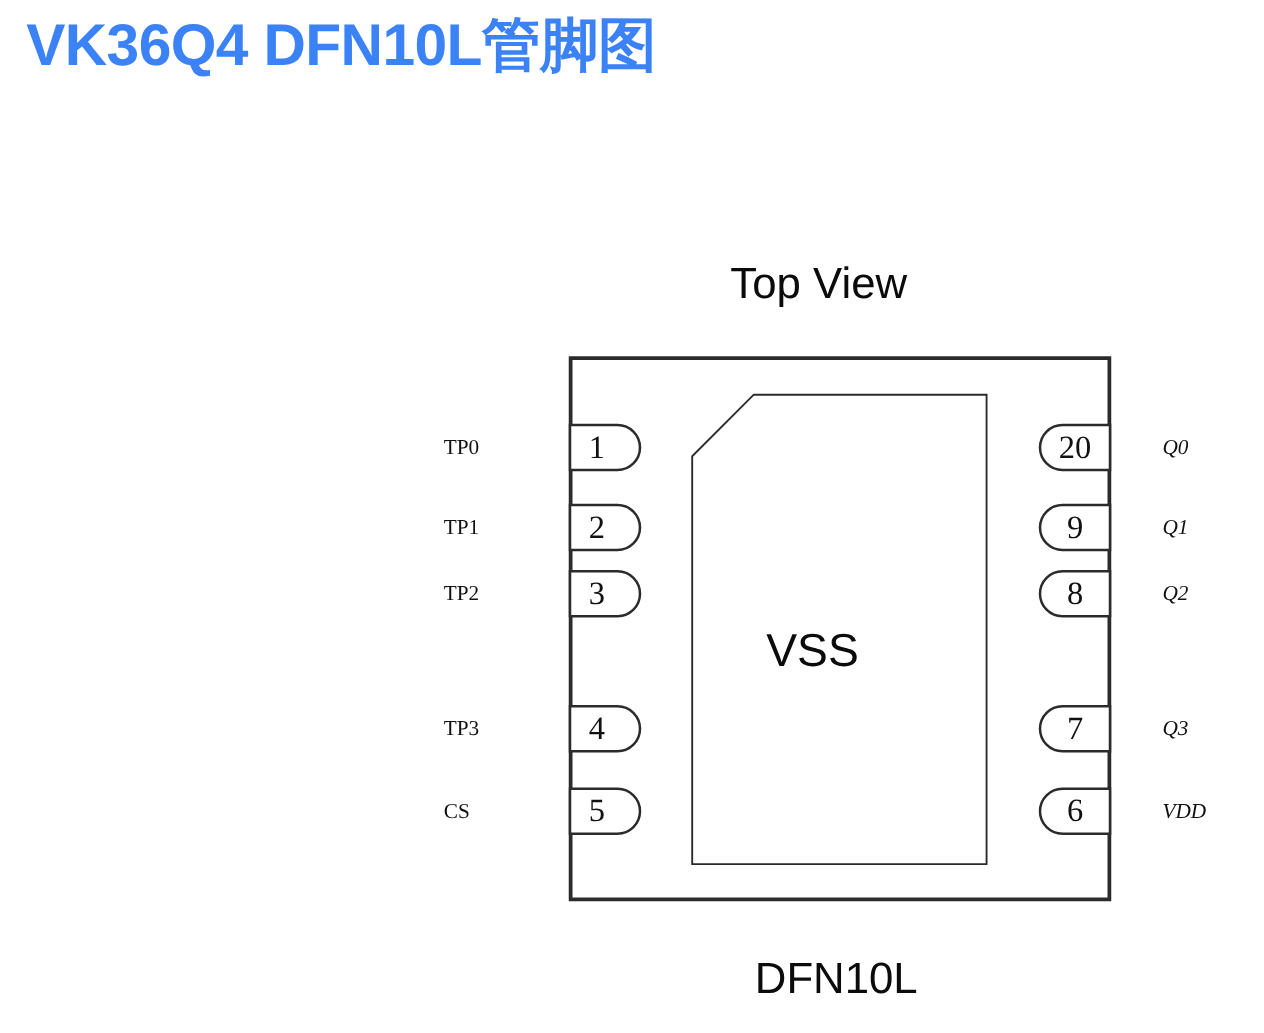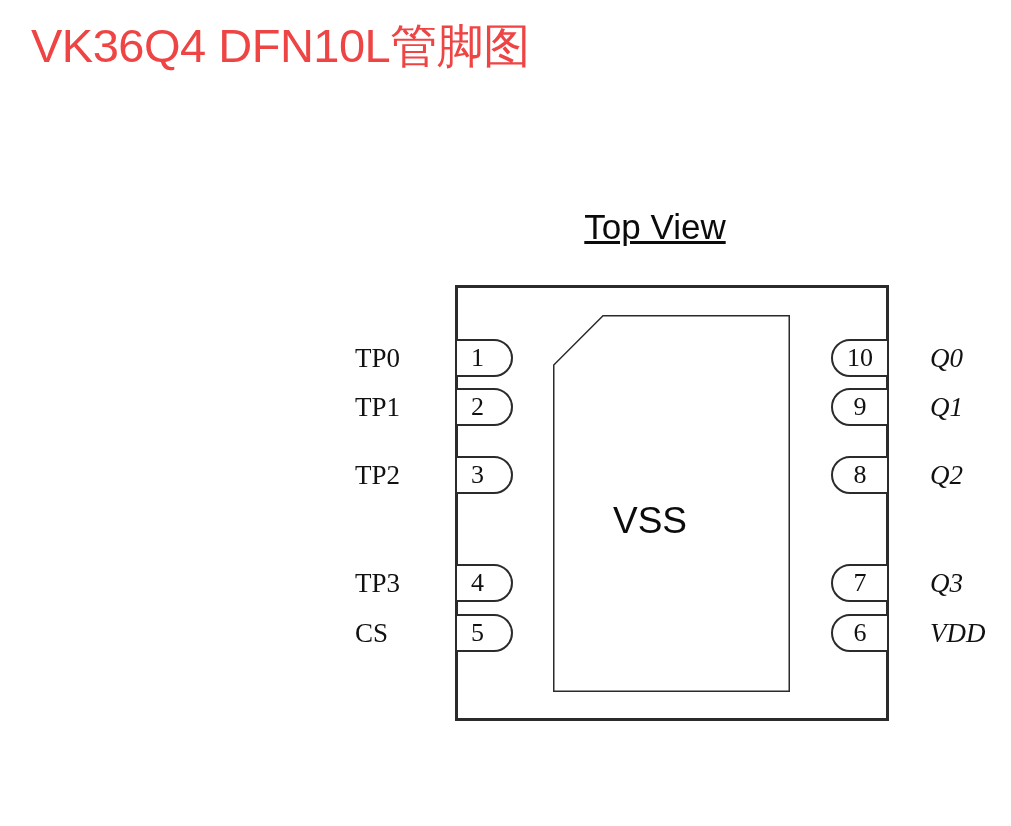--- a/index.html
+++ b/index.html
@@ -7,29 +7,29 @@
     position:relative;
     width:1011px;height:826px;
     background:#ffffff;
     overflow:hidden;
     font-family:"Liberation Sans",sans-serif;
   }
   .sans{font-family:"Liberation Sans","DejaVu Sans",sans-serif;}
   .serif{font-family:"Liberation Serif","DejaVu Serif",serif;}
 
   .title{
-    position:absolute;left:15px;top:1px;margin:16px;
+    position:absolute;left:15px;top:1px;margin:6px;
     font-family:"Liberation Sans","DejaVu Sans",sans-serif;
-    font-weight:400;font-size:47px;line-height:1.25;
-    letter-spacing:-0.5px;color:#ef4444;white-space:nowrap;
+    font-weight:700;font-size:47px;line-height:1.25;
+    letter-spacing:-0.5px;color:#3b82f6;white-space:nowrap;
   }
 
   .topview{
     position:absolute;left:520px;top:209px;width:270px;
-    text-align:center;font-size:35px;line-height:1;color:#0b0b0b;text-decoration:underline;
+    text-align:center;font-size:35px;line-height:1;color:#0b0b0b;
   }
 
   .chip{
     position:absolute;left:455px;top:285px;width:434px;height:436px;
     box-sizing:border-box;border:3px solid #2b2b2b;background:#ffffff;
     z-index:1;
   }
 
   .overlay{
     position:absolute;left:0;top:0;width:1011px;height:826px;
@@ -48,27 +48,27 @@
     border:2.5px solid #2b2b2b;background:#ffffff;
     display:flex;align-items:center;justify-content:center;
     z-index:3;
   }
   .pin.left{left:455px;border-radius:0 19px 19px 0;padding-right:13px;}
   .pin.right{left:831px;border-radius:19px 0 0 19px;}
   .num{font-size:26px;color:#111111;line-height:1;}
 
   .plabel{
     position:absolute;height:38px;line-height:38px;
-    font-size:27px;color:#111111;white-space:nowrap;
+    font-size:17px;color:#111111;white-space:nowrap;
     z-index:4;
   }
   .plabel.left{left:355px;}
   .plabel.right{left:930px;font-style:italic;}
 
-  .r1{top:339px}.r2{top:388px}.r3{top:456px}.r4{top:564px}.r5{top:614px}
+  .r1{top:339px}.r2{top:403px}.r3{top:456px}.r4{top:564px}.r5{top:630px}
 
   .pkg{
     position:absolute;left:534px;top:765px;width:270px;
     text-align:center;font-size:35px;line-height:1;color:#0b0b0b;
   }
 </style>
 </head>
 <body>
 
 <div class="canvas">
@@ -101,35 +101,36 @@
     <span class="num serif">5</span>
   </div>
 
   <div class="plabel left serif r1">TP0</div>
   <div class="plabel left serif r2">TP1</div>
   <div class="plabel left serif r3">TP2</div>
   <div class="plabel left serif r4">TP3</div>
   <div class="plabel left serif r5">CS</div>
 
   <div class="pin right r1">
-    <span class="num serif">10</span>
+    <span class="num serif">20</span>
   </div>
   <div class="pin right r2">
     <span class="num serif">9</span>
   </div>
   <div class="pin right r3">
     <span class="num serif">8</span>
   </div>
   <div class="pin right r4">
     <span class="num serif">7</span>
   </div>
   <div class="pin right r5">
     <span class="num serif">6</span>
   </div>
 
   <div class="plabel right serif r1">Q0</div>
   <div class="plabel right serif r2">Q1</div>
   <div class="plabel right serif r3">Q2</div>
   <div class="plabel right serif r4">Q3</div>
   <div class="plabel right serif r5">VDD</div>
 
+  <div class="pkg sans">DFN10L</div>
 
 </div>
 
 </body></html>

